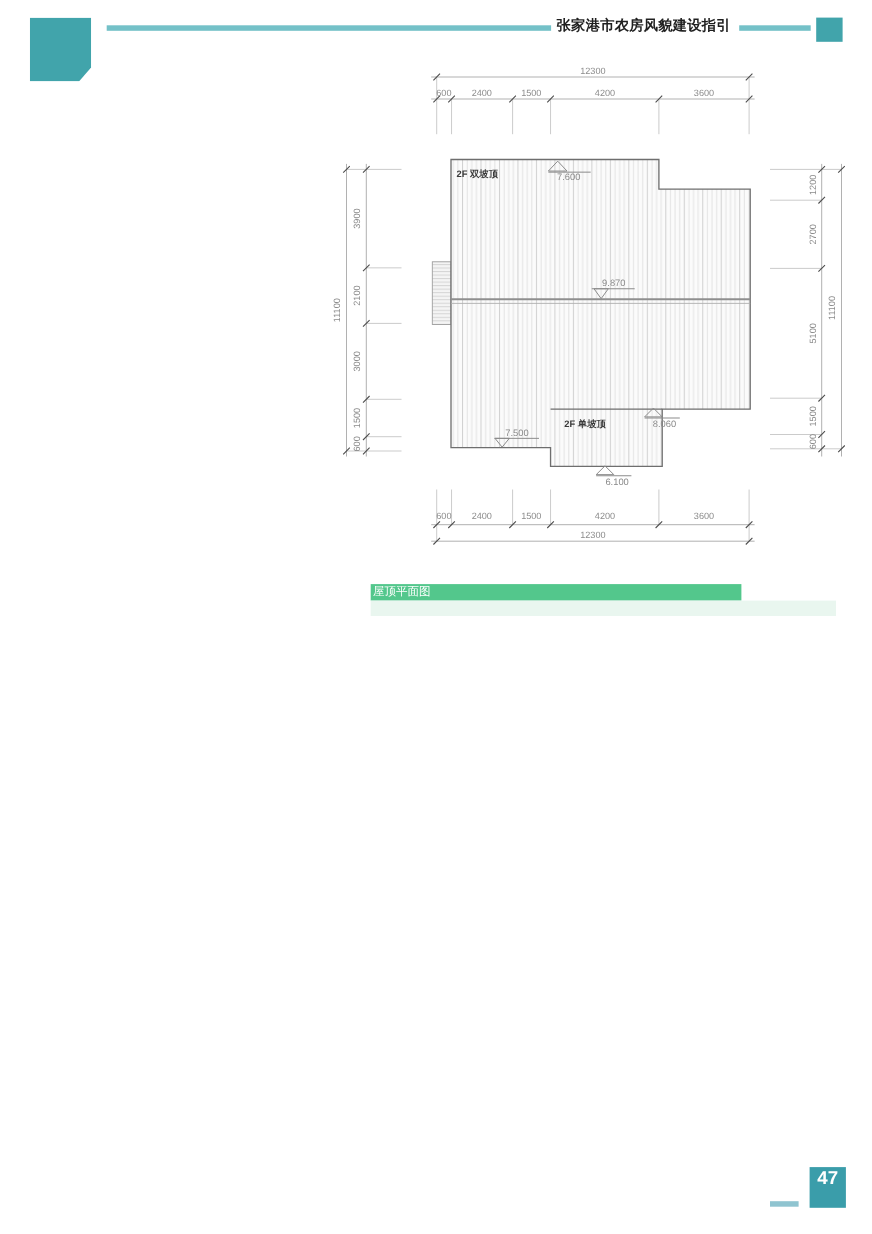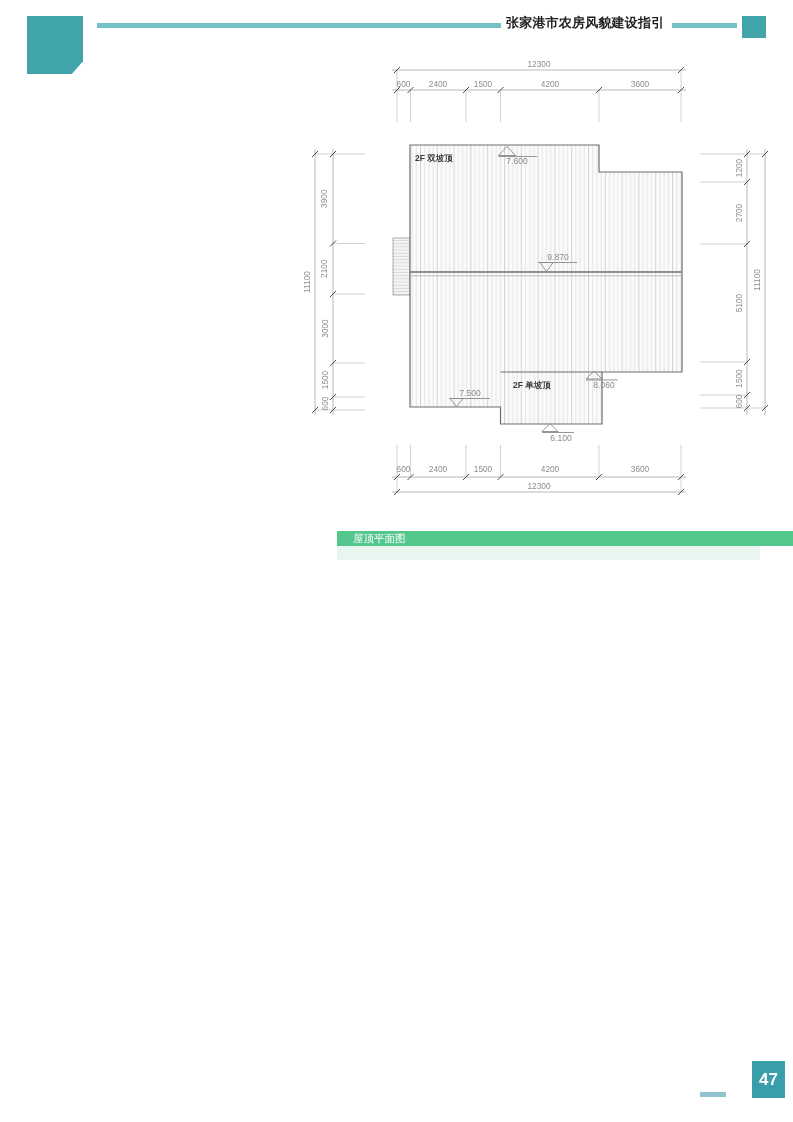--- a/index.html
+++ b/index.html
@@ -12,28 +12,28 @@
   
   .hdr-square-left { left:27px; top:16px; width:56px; height:58px; background:#41a4ab;
     clip-path:polygon(0 0,100% 0,100% 78%,80% 100%,0 100%); }
   .hdr-line { height:5px; background:#74c1c8; top:23px; }
   .hdr-line-long { left:97px; width:404px; }
   .hdr-line-short { left:672px; width:65px; }
   .hdr-title { left:506px; top:14px; font-size:13px; font-weight:bold; color:#1f1f1f; letter-spacing:0.2px; white-space:nowrap; }
   .hdr-square-right { left:742px; top:16px; width:24px; height:22px; background:#41a4ab; }
 
   
-  .caption-bar { left:337px; top:531px; width:457px; height:15px; background:#53c78c;
-    color:#ffffff; font-size:10.5px; line-height:15px; padding-left:16px; box-sizing:border-box; }
+  .caption-bar { left:337px; top:531px; width:337px; height:15px; background:#53c78c;
+    color:#ffffff; font-size:10.5px; line-height:15px; padding-left:2px; box-sizing:border-box; }
   .caption-sub { left:337px; top:546px; width:423px; height:14px; background:#e9f6ef; }
 
   
   .ftr-bar { left:700px; top:1092px; width:26px; height:5px; background:#8fc4d0; }
   .ftr-page { left:736px; top:1061px; width:33px; height:37px; background:#3a9daa;
-    color:#ffffff; font-size:17px; font-weight:bold; display:flex; align-items:center; justify-content:center;margin-left:16px; }
+    color:#ffffff; font-size:17px; font-weight:bold; display:flex; justify-content:center; }
 
   
   .dim { font-family:"Liberation Sans", sans-serif; font-size:8.3px; fill:#8c8c8c; }
   .elev { font-family:"Liberation Sans", sans-serif; font-size:8.5px; fill:#8a8a8a; }
   .rooflabel { font-family:"Liberation Sans", sans-serif; font-size:8.5px; font-weight:bold; fill:#3a3a3a; }
 </style>
 </head>
 <body>
 
 <div class="page">

